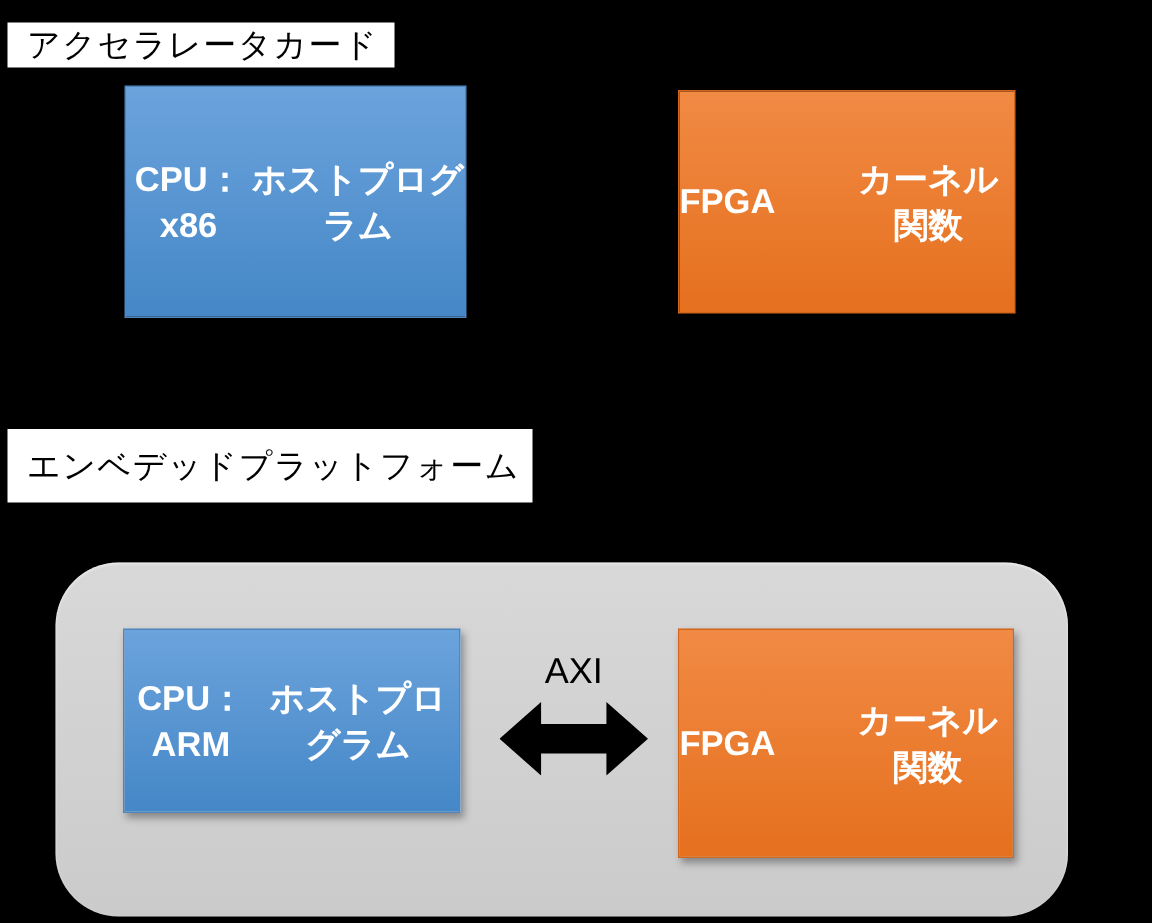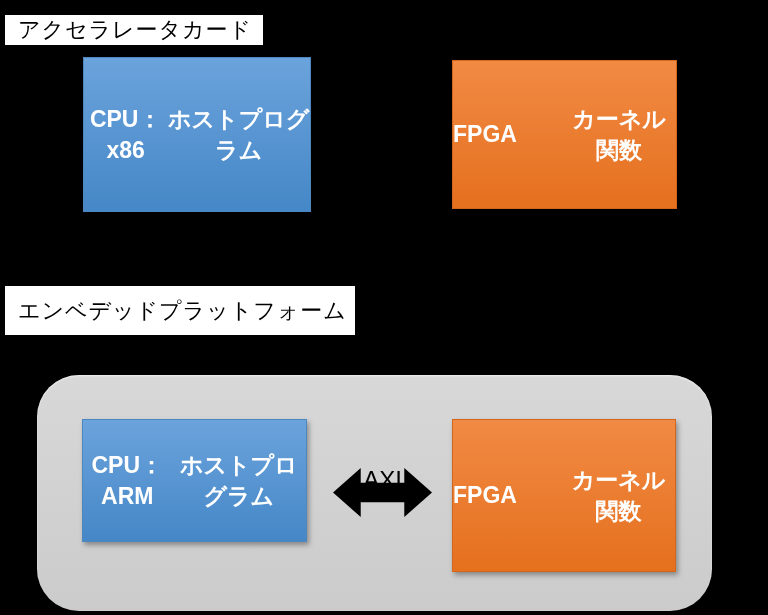--- a/index.html
+++ b/index.html
@@ -72,21 +72,20 @@
   .cpu-box-bottom  { left: 45px;  top: 44px; width: 225px; height: 123px; }
   .fpga-box-bottom { left: 415px; top: 44px; width: 224px; height: 153px; }
   .bus-label {
     position: absolute;
     left: 296px; top: 58px;
     width: 99px; height: 30px;
     text-align: center;
     color: var(--arrow-color, #000000);
     font-size: 24px;
     line-height: 30px;
-    margin-top: 32px;
   }
   .bus-arrow {
     position: absolute;
     left: 296px; top: 93px;
     width: 99px; height: 49px;
   }
   .bus-arrow svg { display: block; width: 100%; height: 100%; }
   .bus-arrow polygon { fill: var(--arrow-color, #000000); }
 </style>
 </head>

